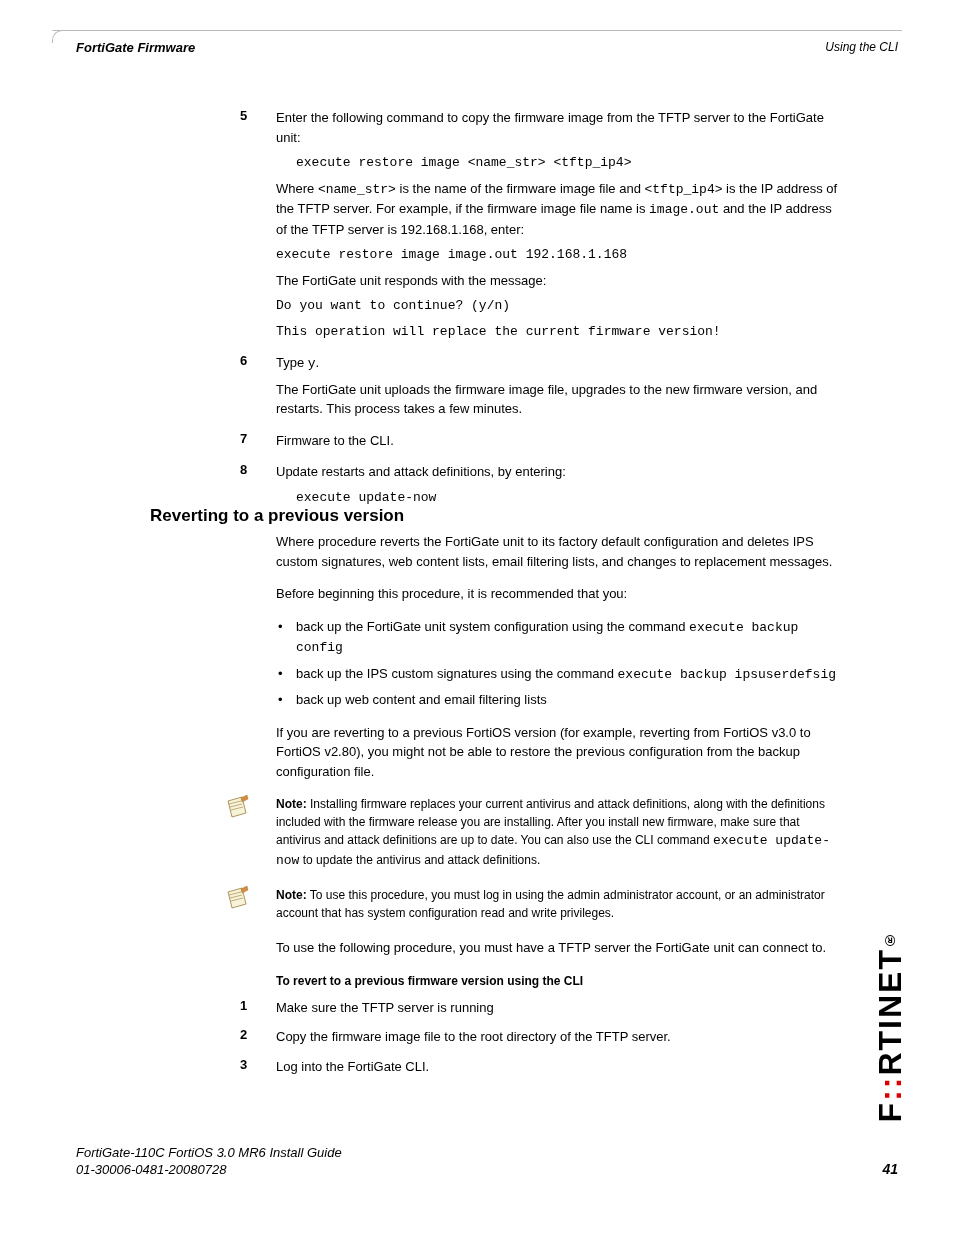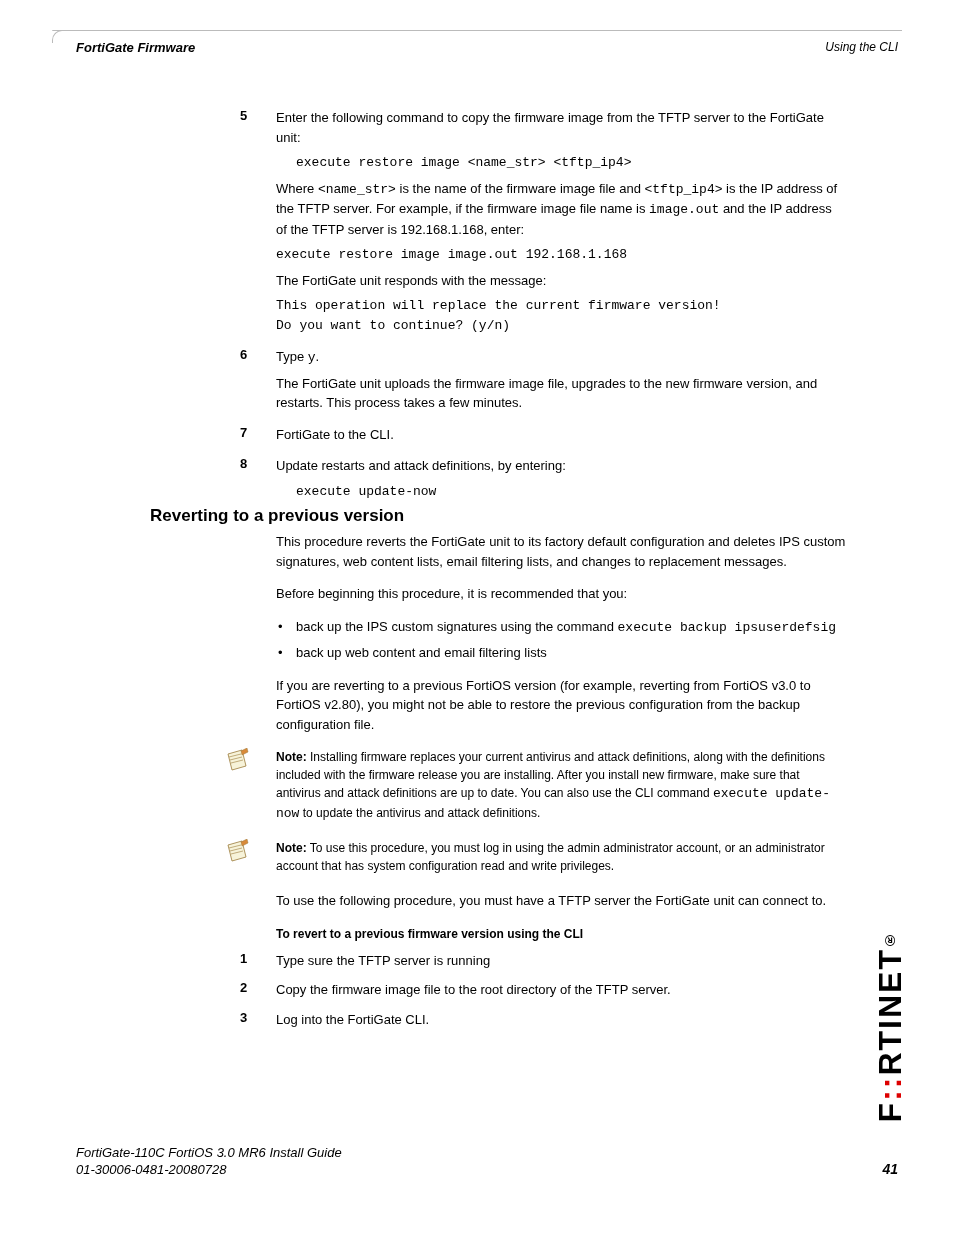--- a/index.html
+++ b/index.html
@@ -195,60 +195,63 @@
     <div class="step-row">
       <div class="step-num">5</div>
       <div class="step-body">
         <p>Enter the following command to copy the firmware image from the TFTP server to the FortiGate unit:</p>
         <div class="code-indent">execute restore image &lt;name_str&gt; &lt;tftp_ip4&gt;</div>
         <p>
           <span>Where </span><span class="code-inline">&lt;name_str&gt;</span><span> is the name of the firmware image file and </span><span class="code-inline">&lt;tftp_ip4&gt;</span><span> is the IP address of the TFTP server. For example, if the firmware image file name is </span><span class="code-inline">image.out</span><span> and the IP address of the TFTP server is 192.168.1.168, enter:</span>
         </p>
         <div class="code-indent" style="margin-left:0">execute restore image image.out 192.168.1.168</div>
         <p>The FortiGate unit responds with the message:</p>
+        <div class="code-indent" style="margin-left:0;margin-top:0">Do you want to continue? (y/n)</div>
         <div class="code-indent" style="margin-left:0;margin-bottom:0">This operation will replace the current firmware version!</div>
-        <div class="code-indent" style="margin-left:0;margin-top:0">Do you want to continue? (y/n)</div>
       </div>
     </div>
 
     <div class="step-row">
       <div class="step-num">6</div>
       <div class="step-body">
         <p>
           <span>Type </span><span class="code-inline">y</span><span>.</span>
         </p>
         <p>The FortiGate unit uploads the firmware image file, upgrades to the new firmware version, and restarts. This process takes a few minutes.</p>
       </div>
     </div>
 
     <div class="step-row">
       <div class="step-num">7</div>
       <div class="step-body">
-        <p>FortiGate to the CLI.</p>
+        <p>Firmware to the CLI.</p>
       </div>
     </div>
 
     <div class="step-row" style="margin-bottom:24px;">
       <div class="step-num">8</div>
       <div class="step-body">
         <p>Update restarts and attack definitions, by entering:</p>
         <div class="code-indent">execute update-now</div>
       </div>
     </div>
 
   </div>
 
   <div class="section-heading" style="top:506px;">Reverting to a previous version</div>
 
   <div style="position:absolute;top:532px;left:240px;width:606px;">
 
-    <p class="body-text" style="margin-top:0;margin-bottom:12px;">This procedure reverts the FortiGate unit to its factory default configuration and deletes IPS custom signatures, web content lists, email filtering lists, and changes to replacement messages.</p>
+    <p class="body-text" style="margin-top:0;margin-bottom:12px;">Where procedure reverts the FortiGate unit to its factory default configuration and deletes IPS custom signatures, web content lists, email filtering lists, and changes to replacement messages.</p>
     <p class="body-text" style="margin-bottom:8px;">Before beginning this procedure, it is recommended that you:</p>
 
     <ul class="bullet-list">
+      <li>
+        <span>back up the FortiGate unit system configuration using the command </span><span class="code-inline">execute backup config</span>
+      </li>
       <li>
         <span>back up the IPS custom signatures using the command </span><span class="code-inline">execute backup ipsuserdefsig</span>
       </li>
       <li>back up web content and email filtering lists</li>
     </ul>
 
     <p class="body-text" style="margin-top:10px;margin-bottom:14px;">If you are reverting to a previous FortiOS version (for example, reverting from FortiOS v3.0 to FortiOS v2.80), you might not be able to restore the previous configuration from the backup configuration file.</p>
 
     <div class="note-row">
       <div class="note-icon">
@@ -276,21 +279,21 @@
       </div>
     </div>
 
     <p class="body-text" style="margin-top:14px;margin-bottom:12px;">To use the following procedure, you must have a TFTP server the FortiGate unit can connect to.</p>
 
     <div class="subheading">To revert to a previous firmware version using the CLI</div>
 
     <div class="step-row" style="margin-bottom:10px;">
       <div class="step-num">1</div>
       <div class="step-body">
-          <p>Type sure the TFTP server is running</p>
+          <p>Make sure the TFTP server is running</p>
         </div>
     </div>
 
     <div class="step-row" style="margin-bottom:10px;">
       <div class="step-num">2</div>
       <div class="step-body">
           <p>Copy the firmware image file to the root directory of the TFTP server.</p>
         </div>
     </div>
 

